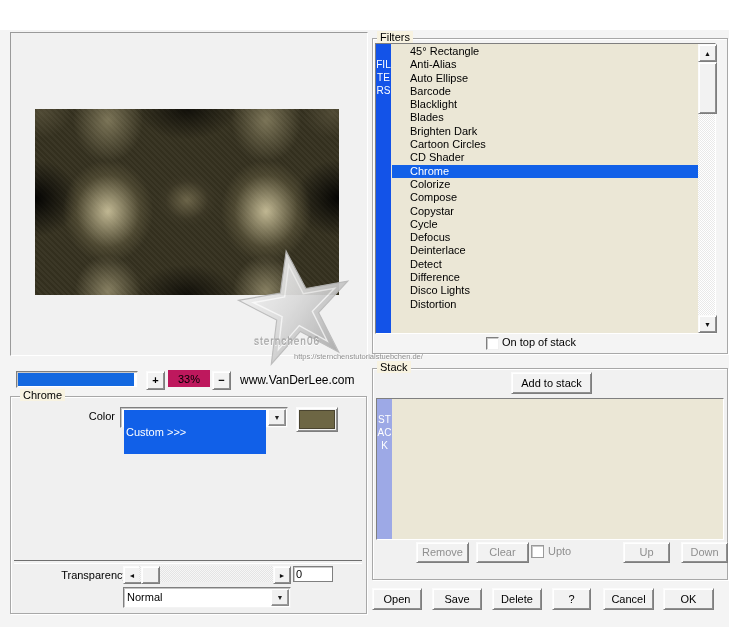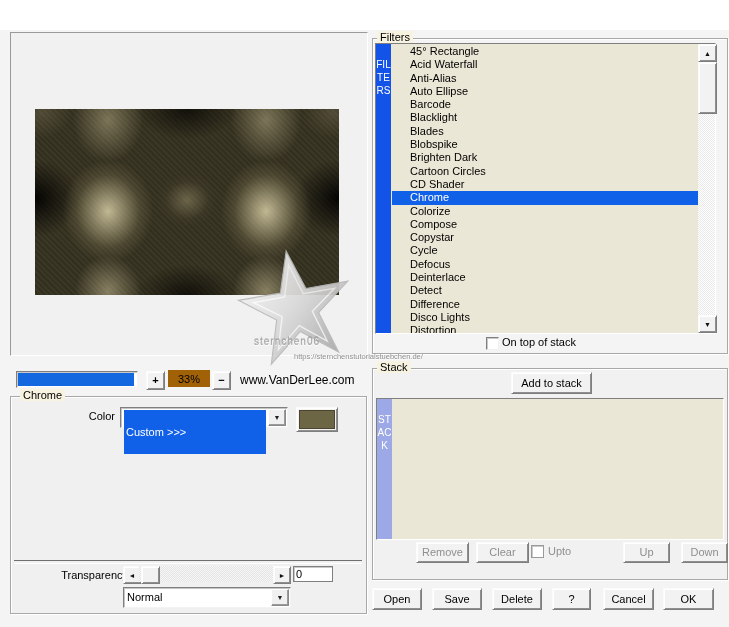--- a/index.html
+++ b/index.html
@@ -79,21 +79,21 @@
     text-shadow:0 1px 0 rgba(255,255,255,.9), 0 -1px 0 rgba(120,120,120,.4);letter-spacing:1px;}
   .wm-url{position:absolute;left:66px;top:104px;font-size:7.5px;color:#8f8f8f;white-space:nowrap;
     text-shadow:0 1px 0 rgba(255,255,255,.8);}
 
   
   .progress-track{left:16px;top:341px;width:120px;height:15px;padding:0;}
   .progress-fill{position:absolute;left:1px;top:1px;bottom:1px;width:116px;background:var(--progress,#1368E0);}
   .zoom-btn{width:17px;height:17px;font-size:11px;font-weight:bold;}
   .zoom-in{left:146px;top:341px;}
   .zoom-out{left:212px;top:341px;}
-  .zoom-level{left:168px;top:340px;width:42px;height:17px;background:#a16207;
+  .zoom-level{left:168px;top:340px;width:42px;height:17px;background:#be185d;
     display:flex;align-items:center;justify-content:center;}
   .website{left:240px;top:343px;font-size:12px;}
 
   
   .chrome-group{left:10px;top:366px;width:355px;height:216px;}
   .chrome-label{left:20px;top:359px;}
   .color-label{left:80px;top:380px;width:35px;text-align:right;}
   .color-combo{left:120px;top:377px;width:166px;height:19px;}
   .color-combo .hl{background:var(--highlight,#1160E8);color:#fff;padding:15px 2px;display:inline-block;min-width:138px;}
   .swatch-btn{left:296px;top:377px;width:36px;height:19px;padding:2px;}
@@ -205,27 +205,25 @@
 
   <div class="abs groupbox filters-group"></div>
   <div class="group-label filters-label">Filters</div>
 
   <div class="abs list-shell">
     <div class="vbar" style="background: rgb(19, 83, 232);">
       <div class="vlabel">FILTERS</div>
     </div>
     <div class="rows">
         <div class="list-row">45° Rectangle</div>
-        <div class="list-row">Acid Waterfall</div>
         <div class="list-row">Anti-Alias</div>
         <div class="list-row">Auto Ellipse</div>
         <div class="list-row">Barcode</div>
         <div class="list-row">Blacklight</div>
         <div class="list-row">Blades</div>
-        <div class="list-row">Blobspike</div>
         <div class="list-row">Brighten Dark</div>
         <div class="list-row">Cartoon Circles</div>
         <div class="list-row">CD Shader</div>
         <div class="list-row selected">Chrome</div>
         <div class="list-row">Colorize</div>
         <div class="list-row">Compose</div>
         <div class="list-row">Copystar</div>
         <div class="list-row">Cycle</div>
         <div class="list-row">Defocus</div>
         <div class="list-row">Deinterlace</div>

